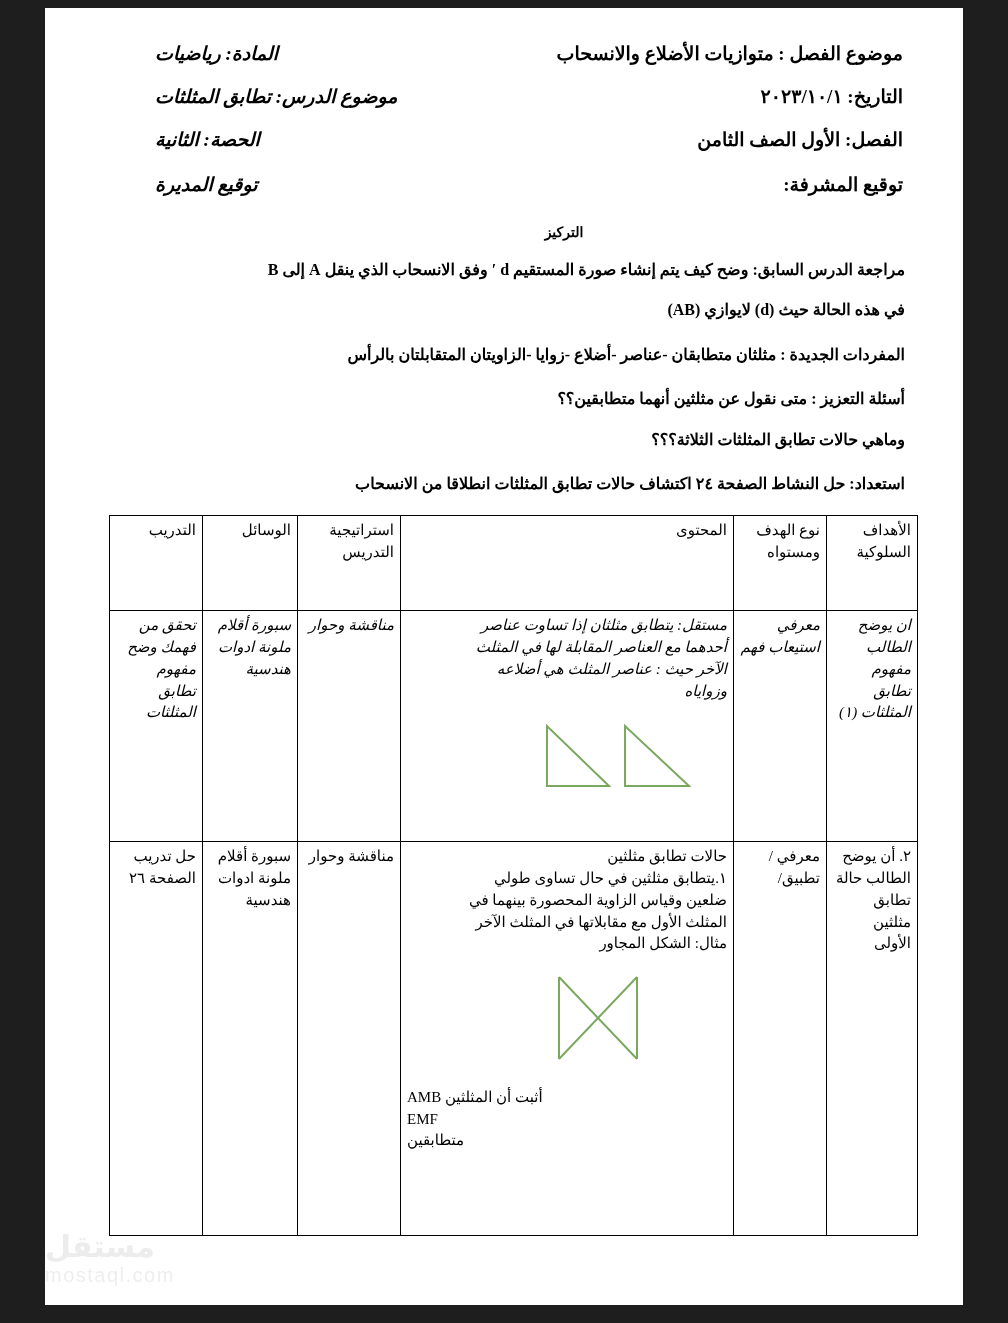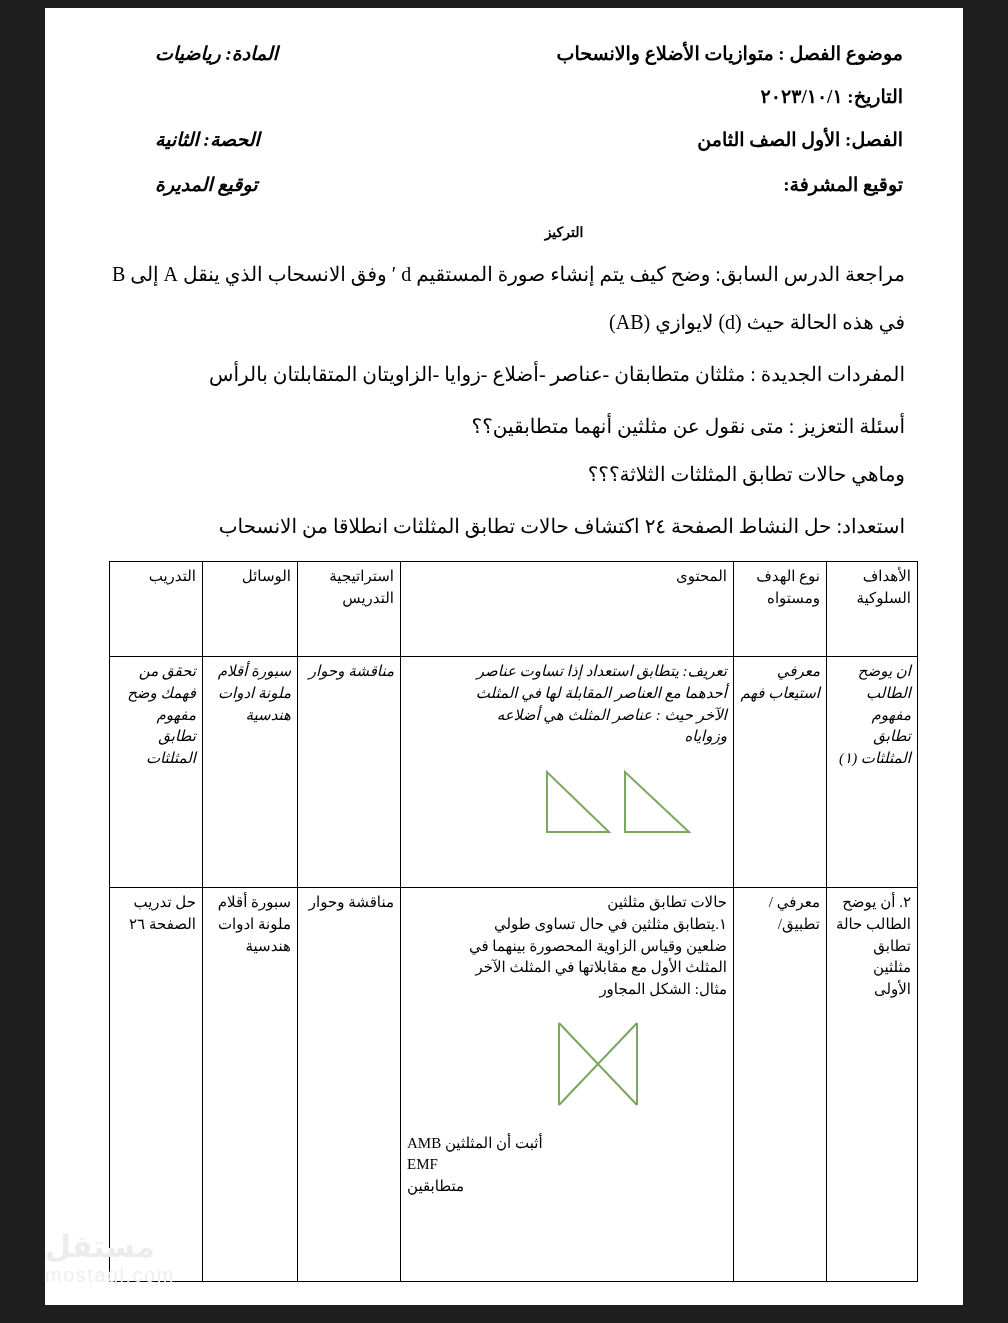--- a/index.html
+++ b/index.html
@@ -63,24 +63,25 @@
   .focus-title {
     text-align: center;
     font-weight: bold;
     font-size: 14px;
     margin-top: 22px;
     margin-right: -120px;
     color: #000;
   }
   .intro {
     padding: 0 58px 0 58px;
-    font-size: 20px;
+    font-size: 16px;
     line-height: 1.9;
     color: #000;
     text-align: right;
+    font-weight: bold;
   }
   .intro p { margin: 14px 0 0 0; }
   .intro p.tight { margin-top: 10px; }
 
   
   table.plan {
     border-collapse: collapse;
     margin: 16px 45px 0 100px;
     width: 773px;
     table-layout: fixed;
@@ -156,20 +157,21 @@
 
 <div id="page">
 
   <div class="hdr">
     <div class="hdr-row">
       <span class="cell-left">موضوع الفصل : متوازيات الأضلاع والانسحاب</span>
       <span class="cell-right">المادة: رياضيات</span>
     </div>
     <div class="hdr-row">
       <span class="cell-left">التاريخ: ٢٠٢٣/١٠/١</span>
+      <span class="cell-right">موضوع الدرس: تطابق المثلثات</span>
     </div>
     <div class="hdr-row">
       <span class="cell-left">الفصل: الأول الصف الثامن</span>
       <span class="cell-right">الحصة: الثانية</span>
     </div>
     <div class="hdr-row">
       <span class="cell-left">توقيع المشرفة:</span>
       <span class="cell-right">توقيع المديرة</span>
     </div>
   </div>
@@ -196,21 +198,21 @@
         <th class="c-train">التدريب</th>
       </tr>
     </thead>
     <tbody>
 
       <tr class="row1">
         <td class="c-goals">ان يوضح الطالب مفهوم تطابق المثلثات (١)</td>
         <td class="c-type">معرفي استيعاب فهم</td>
         <td class="c-content">
           <div class="content-text">
-            <span class="ln">تعريف: يتطابق استعداد إذا تساوت عناصر</span>
+            <span class="ln">مستقل: يتطابق مثلثان إذا تساوت عناصر</span>
             <span class="ln">أحدهما مع العناصر المقابلة لها في المثلث</span>
             <span class="ln">الآخر حيث : عناصر المثلث هي أضلاعه</span>
             <span class="ln">وزواياه</span>
           </div>
           <div class="figure-wrap">
             <svg width="190" height="80" viewBox="0 0 190 80">
               <polygon points="10,8 10,68 72,68" fill="none" stroke="#7aa860" stroke-width="2"></polygon>
               <polygon points="88,8 88,68 152,68" fill="none" stroke="#7aa860" stroke-width="2"></polygon>
             </svg>
           </div>

